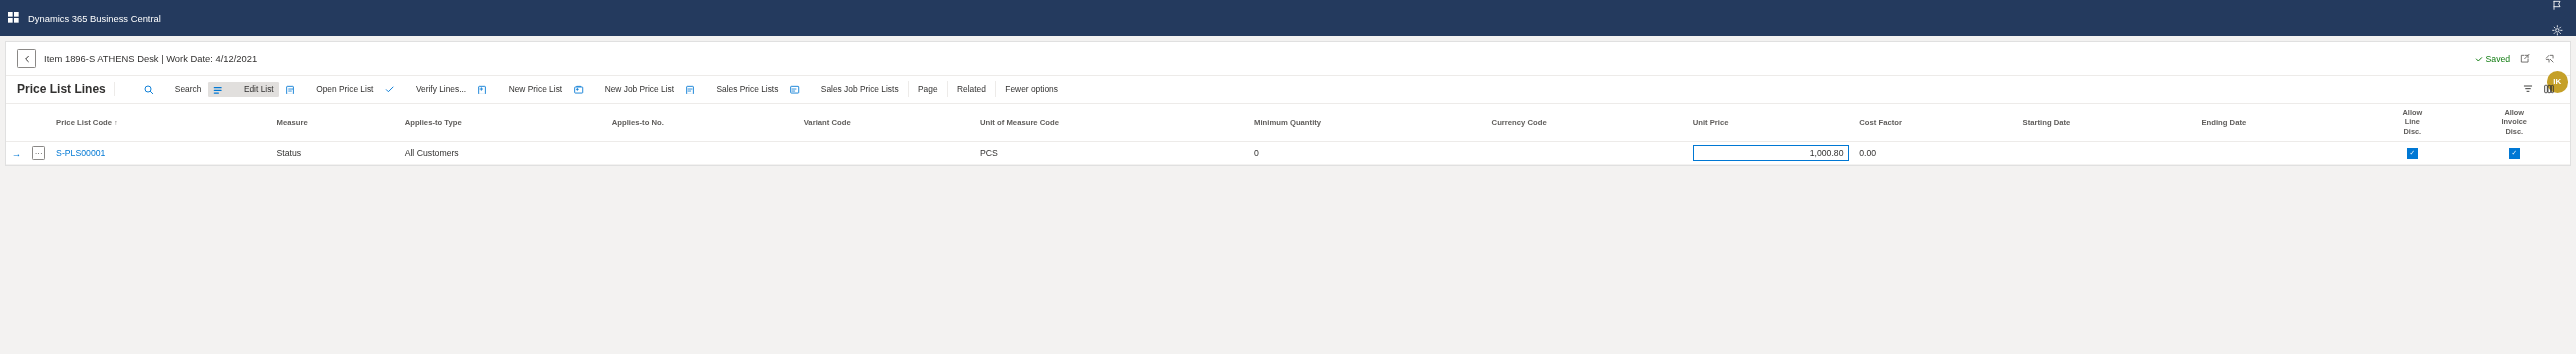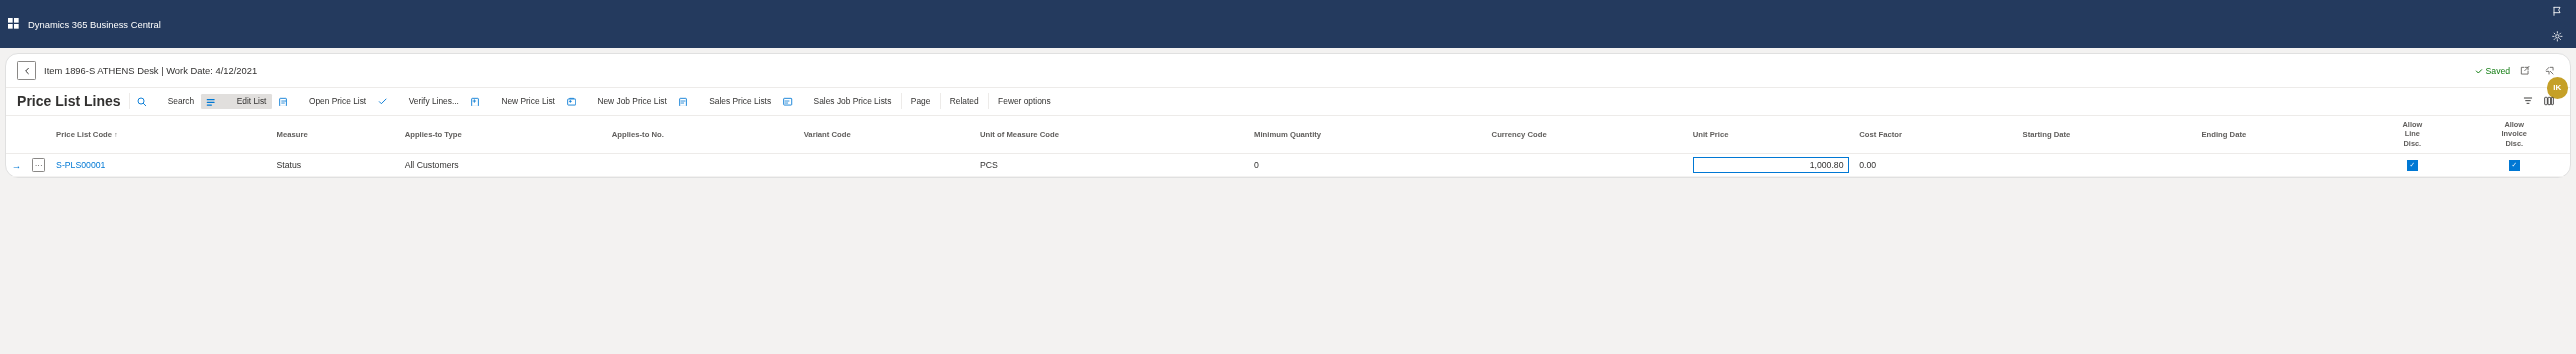--- a/index.html
+++ b/index.html
@@ -2,21 +2,21 @@
 <html style="font-size:10.7px"><head>
   <meta charset="utf-8">
   <style>
     * { box-sizing: border-box; margin: 0; padding: 0; }
     body { font-family: 'Segoe UI', Arial, sans-serif; font-size: 8.7px; background: #f3f2f1; }
 
     
     .top-nav {
       background: #1a1a2e;
       background: #243a5e;
-      height: 48px;
+      height: 36px;
       display: flex;
       align-items: center;
       padding: 12px 8px;
       color: white;
     }
     .top-nav .app-grid-icon {
       margin-right: 8px;
       cursor: pointer;
       display: flex;
       align-items: center;
@@ -56,21 +56,21 @@
       font-weight: 600;
       color: white;
       cursor: pointer;
     }
 
     
     .page-container {
       background: white;
       margin: 5.4px;
       border: 0.7px solid #e0e0e0;
-      border-radius: 13px;
+      border-radius: 0;
     }
 
     
     .page-header {
       padding: 6.7px 10.7px;
       display: flex;
       align-items: center;
       border-bottom: 0.7px solid #edebe9;
     }
     .back-btn {
@@ -117,24 +117,24 @@
     
     .toolbar {
       padding: 4px 10.7px;
       display: flex;
       align-items: center;
       border-bottom: 0.7px solid #edebe9;
       gap: 1.3px;
       flex-wrap: wrap;
     }
     .toolbar-section-label {
-      font-size: 14px;
+      font-size: 12px;
       font-weight: 600;
       color: #323130;
-      margin-right: 1px;
+      margin-right: 23px;
       padding-right: 8px;
       border-right: 0.7px solid #edebe9;
     }
     .toolbar-btn {
       display: flex;
       align-items: center;
       gap: 21px;
       padding: 2.7px 5.4px;
       border: none;
       background: transparent;

